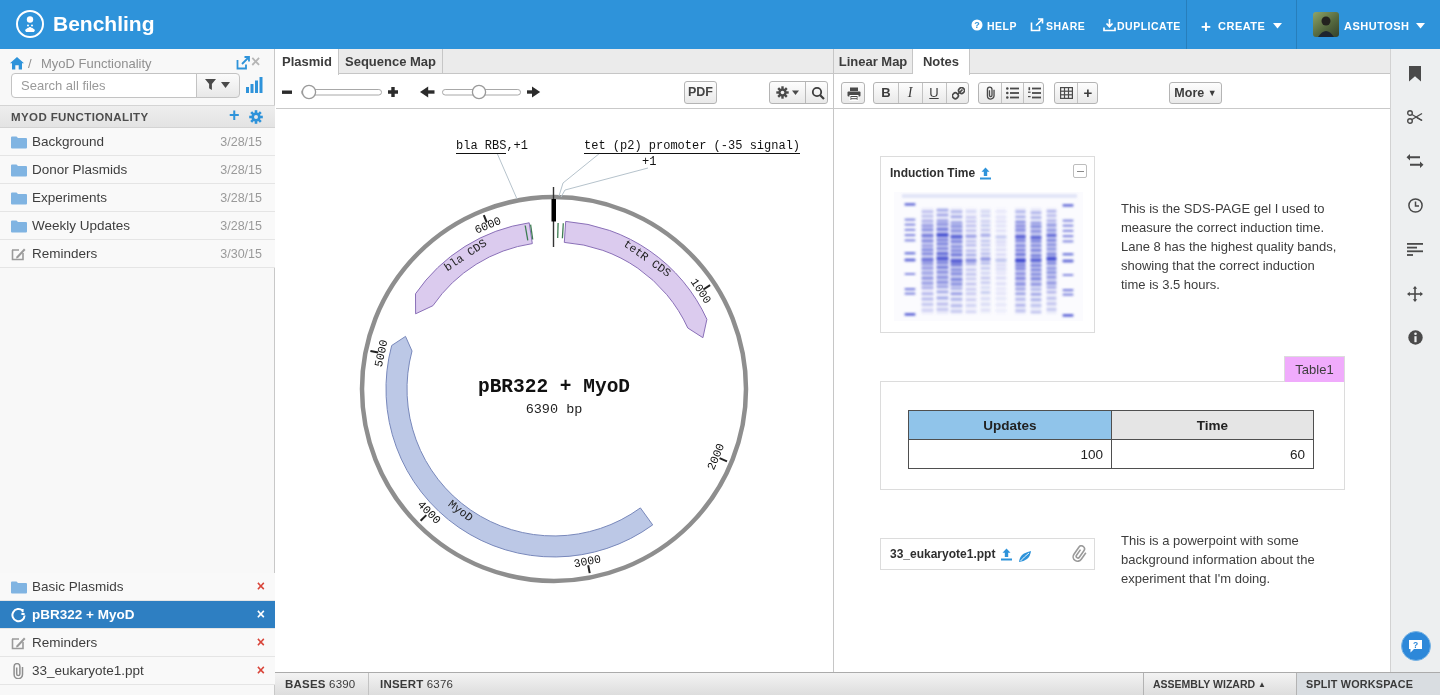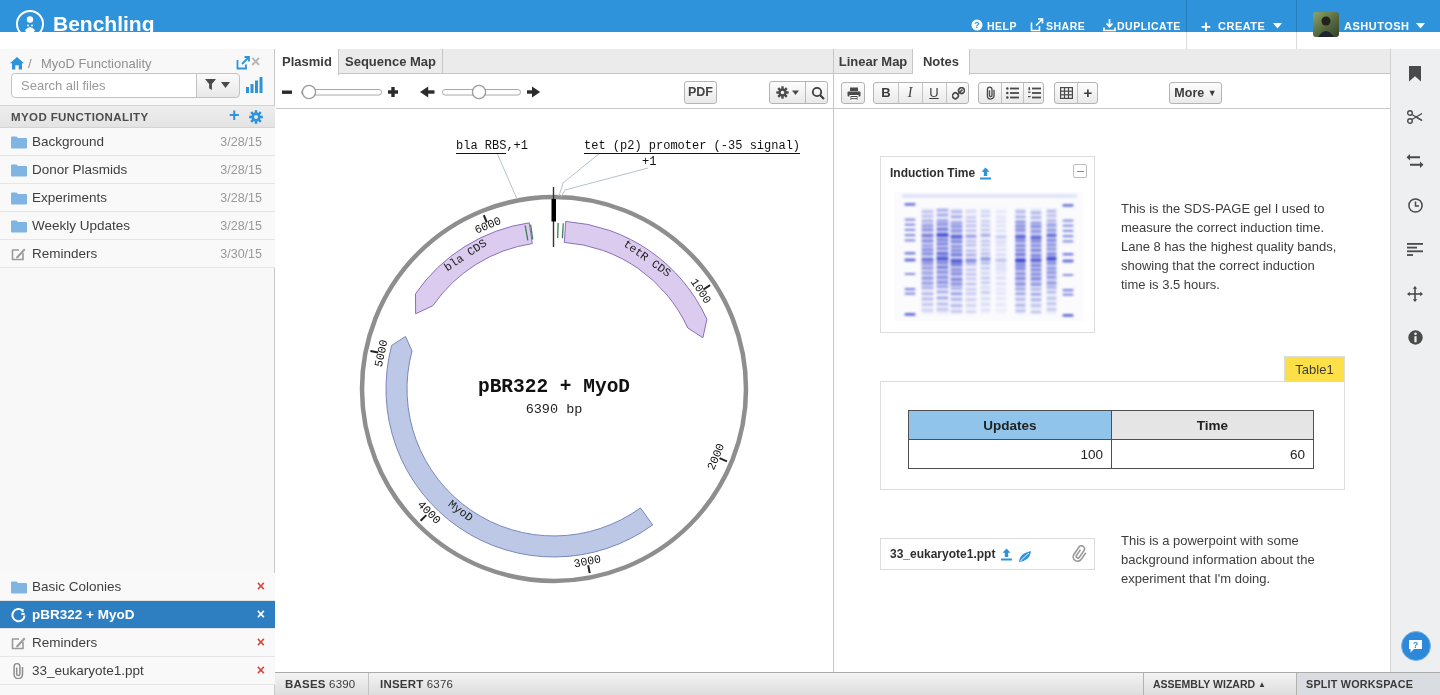--- a/index.html
+++ b/index.html
@@ -1,16 +1,16 @@
 <!DOCTYPE html>
 <html><head><meta charset="utf-8"><style>
 *{margin:0;padding:0;box-sizing:border-box}
 html,body{width:1440px;height:695px;overflow:hidden;font-family:"Liberation Sans",sans-serif;background:#fff;position:relative}
 .abs{position:absolute}
-.nav{left:0;top:0;width:1440px;height:32px;background:#2e93da}
+.nav{left:0;top:0;width:1440px;height:49px;background:#2e93da}
 .nav .logo{left:16px;top:10px;width:28px;height:28px;border:2px solid #fff;border-radius:50%}
 .brand{left:53px;top:12px;color:#fff;font-size:21px;font-weight:bold;letter-spacing:0px}
 .navitem{color:#fff;font-size:10.5px;font-weight:bold;letter-spacing:.5px;top:20px}
 .navdiv{top:0;width:1px;height:49px;background:rgba(0,0,0,.14)}
 .sidebar{left:0;top:49px;width:275px;height:646px;background:#f8f8f8;border-right:1px solid #c8c8c8}
 .crumb{color:#909090;font-size:13px}
 .search{left:11px;top:24px;width:186px;height:25px;background:#fff;border:1px solid #c3c3c3;border-radius:4px 0 0 4px;color:#9a9a9a;font-size:13px;line-height:23px;padding-left:9px}
 .filterbtn{left:196px;top:24px;width:44px;height:25px;background:linear-gradient(#fbfbfb,#e8e8e8);border:1px solid #c3c3c3;border-radius:0 4px 4px 0}
 .sechead{left:0;width:275px;height:23px;background:linear-gradient(#eeeeee,#e3e3e3);border-top:1px solid #d4d4d4;border-bottom:1px solid #d4d4d4}
 .sechead .t{left:11px;top:5px;font-size:11.5px;font-weight:bold;color:#4d4d4d;letter-spacing:.4px}
@@ -151,21 +151,21 @@
         <path d="M1 3 H8 M12 6 V12.5 H1.5 V3" stroke="#9a9a9a" stroke-width="1.6" fill="none"></path>
         <path d="M5.5 9.5 L13 1.5 L14.5 3 L7 11 L5 11.5 Z" fill="#9a9a9a"></path>
       </svg>
       <div class="abs lbl">Reminders</div>
       <div class="abs date">3/30/15</div>
     </div>
     <div class="abs row" style="top:524px">
       <svg class="abs" style="left:11px;top:7px" width="16" height="14" viewBox="0 0 16 14">
         <path d="M0 2.5 Q0 1.5 1 1.5 H5.5 L7 3 H15 Q16 3 16 4 V12.5 Q16 13.5 15 13.5 H1 Q0 13.5 0 12.5 Z" fill="#80b4e2"></path>
       </svg>
-      <div class="abs lbl">Basic Colonies</div>
+      <div class="abs lbl">Basic Plasmids</div>
       <div class="abs xx">×</div>
     </div>
     <div class="abs row rowsel" style="top:552px">
       <svg class="abs" style="left:11px;top:7px" width="15" height="15" viewBox="0 0 15 15">
         <path d="M11.6 2.6 A6.1 6.1 0 1 0 13.6 7.5 M11.6 1 v3.2 M13.6 5.9 h-3.2" stroke="#fff" stroke-width="2" fill="none"></path>
       </svg>
       <div class="abs lbl">pBR322 + MyoD</div>
       <div class="abs xx">×</div>
     </div>
     <div class="abs row" style="top:580px">
@@ -571,21 +571,21 @@
       <rect x="168.5" y="48.2" width="11" height="2.2" rx="1" fill="#3a44cd" opacity="0.58"></rect>
       <rect x="168.5" y="61.0" width="11" height="2.4" rx="1" fill="#3a44cd" opacity="0.68"></rect>
       <rect x="168.5" y="67.6" width="11" height="2.8" rx="1" fill="#3a44cd" opacity="0.76"></rect>
       <rect x="168.5" y="81.9" width="11" height="2.2" rx="1" fill="#3a44cd" opacity="0.62"></rect>
       <rect x="168.5" y="97.0" width="11" height="2.2" rx="1" fill="#3a44cd" opacity="0.66"></rect>
       <rect x="168.5" y="101.5" width="11" height="2.2" rx="1" fill="#3a44cd" opacity="0.62"></rect>
       <rect x="168.5" y="122.0" width="11" height="2.8" rx="1" fill="#3a44cd" opacity="0.78"></rect>
     </g>
   </svg>
 <div class="abs ptext" style="left:1121px;top:199px;white-space:nowrap">This is the SDS-PAGE gel I used to<br>measure the correct induction time.<br>Lane 8 has the highest quality bands,<br>showing that the correct induction<br>time is 3.5 hours.</div>
-<div class="abs" style="left:1284px;top:356px;width:61px;height:26px;background:#fde047;border:1px solid #dcdcdc;border-bottom:none;z-index:3;font-size:13px;color:#3d3d3d;text-align:center;line-height:25px">Table1</div>
+<div class="abs" style="left:1284px;top:356px;width:61px;height:26px;background:#f0abfc;border:1px solid #dcdcdc;border-bottom:none;z-index:3;font-size:13px;color:#3d3d3d;text-align:center;line-height:25px">Table1</div>
 <div class="abs card" style="left:880px;top:381px;width:465px;height:109px"></div>
 <table style="position:absolute;left:908px;top:410px;border-collapse:collapse;font-family:'Liberation Sans',sans-serif">
     <tbody>
       <tr>
         <td style="width:203px;height:29px;background:#90c4ea;border:1.4px solid #4f4f4f;text-align:center;font-weight:bold;font-size:13.5px;color:#222">Updates</td>
         <td style="width:202px;background:#e5e5e5;border:1.4px solid #4f4f4f;text-align:center;font-weight:bold;font-size:13.5px;color:#222">Time</td>
       </tr>
       <tr>
         <td style="height:29px;border:1.4px solid #4f4f4f;text-align:right;padding-right:8px;font-size:13.5px;color:#222;background:#fff">100</td>
         <td style="border:1.4px solid #4f4f4f;text-align:right;padding-right:8px;font-size:13.5px;color:#222;background:#fff">60</td>

